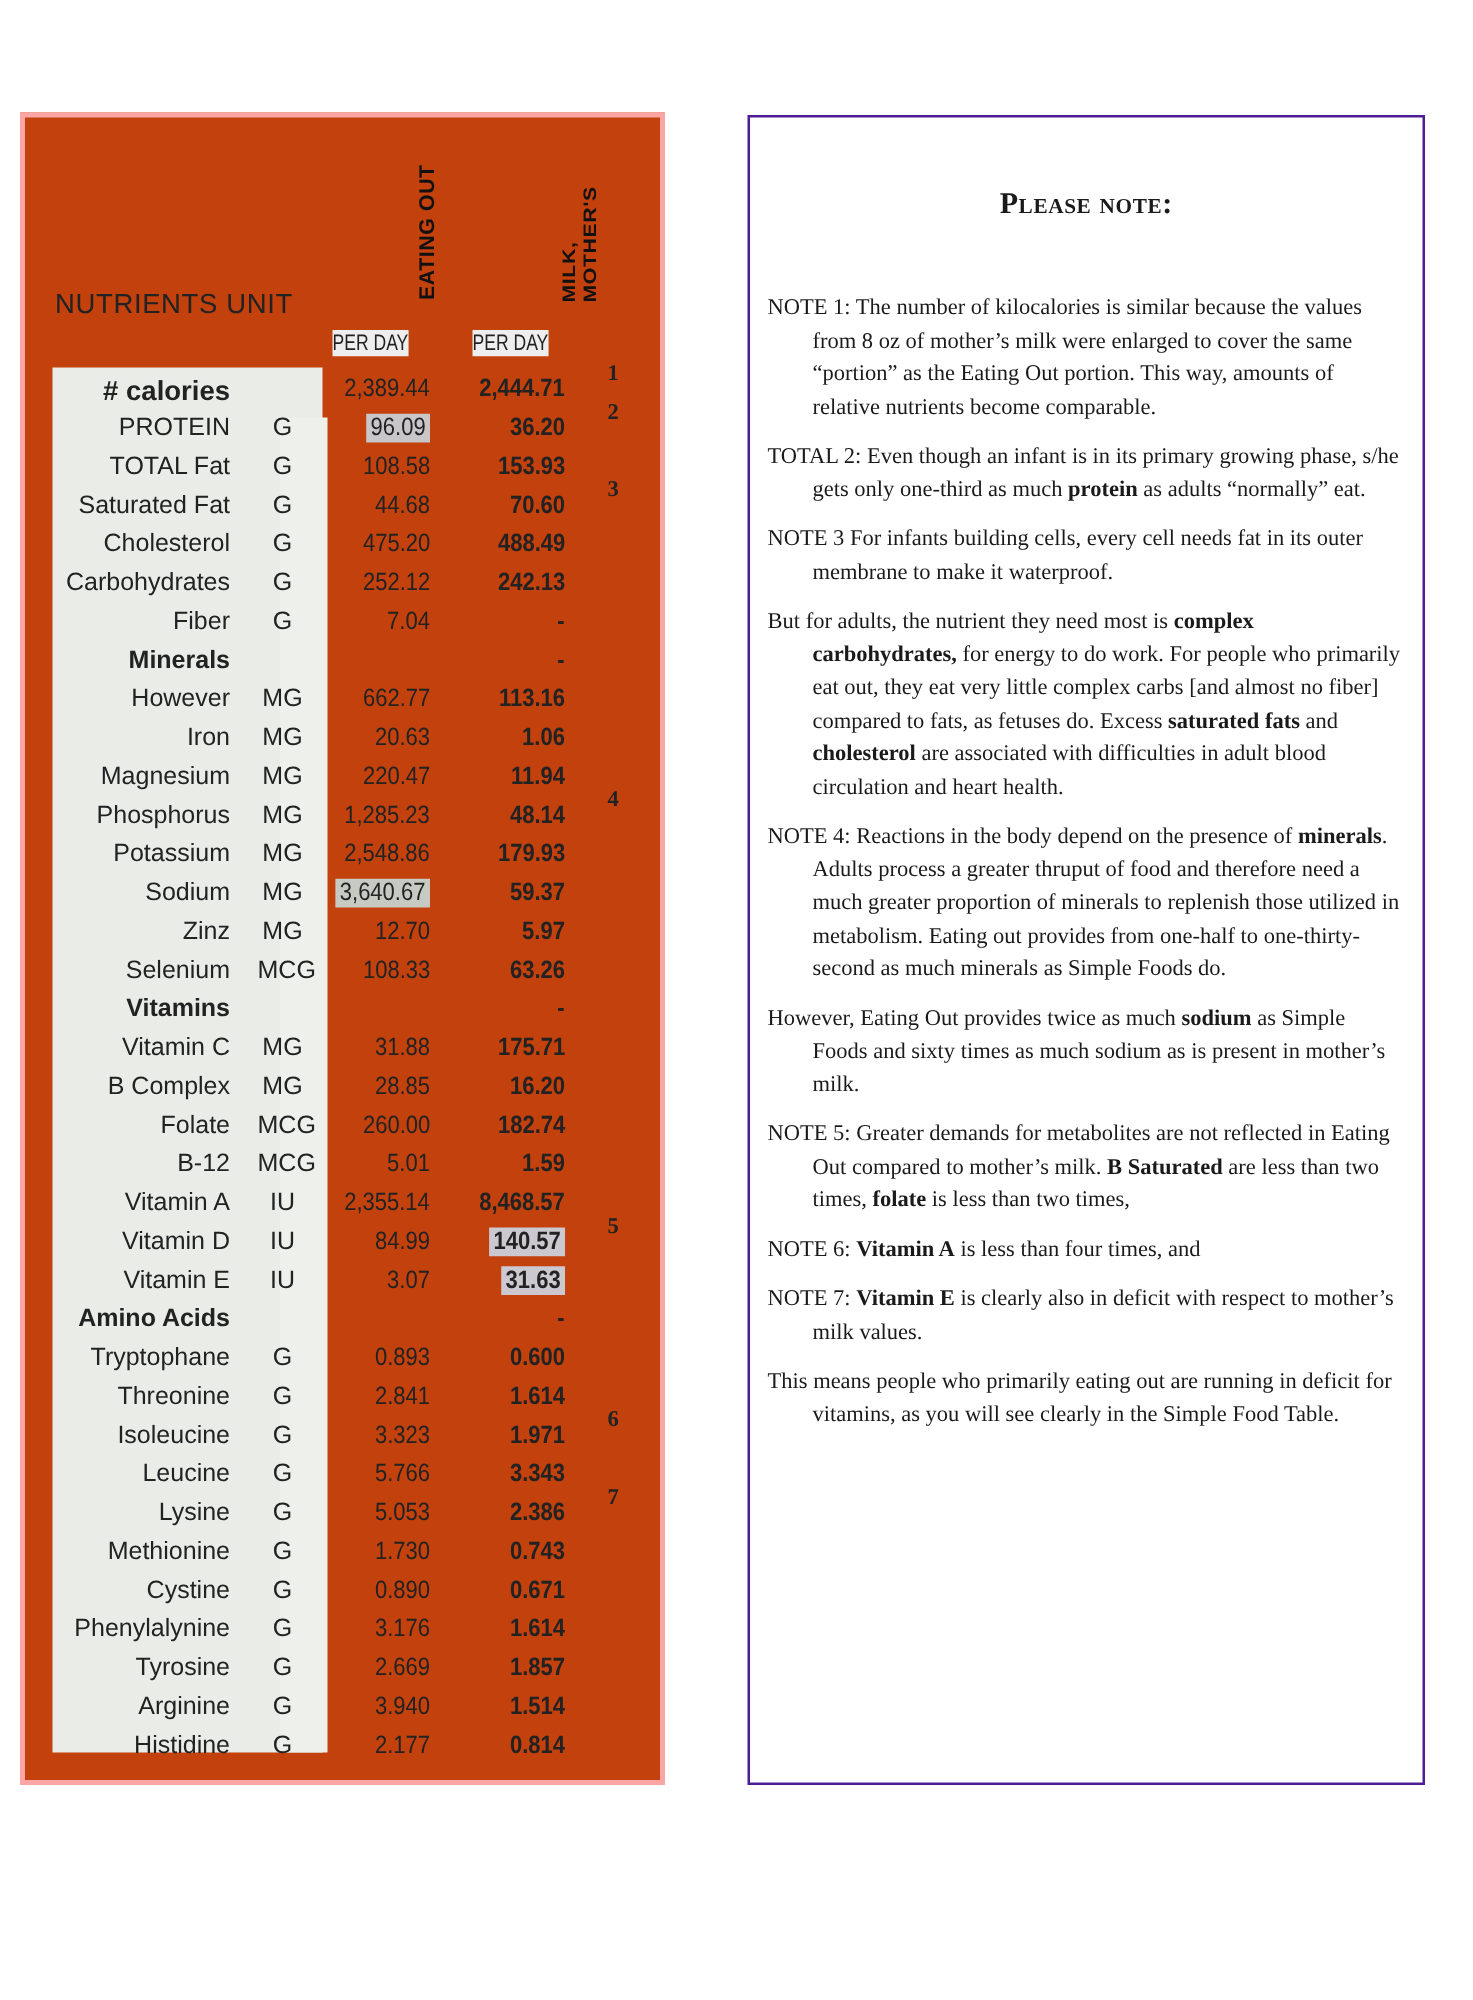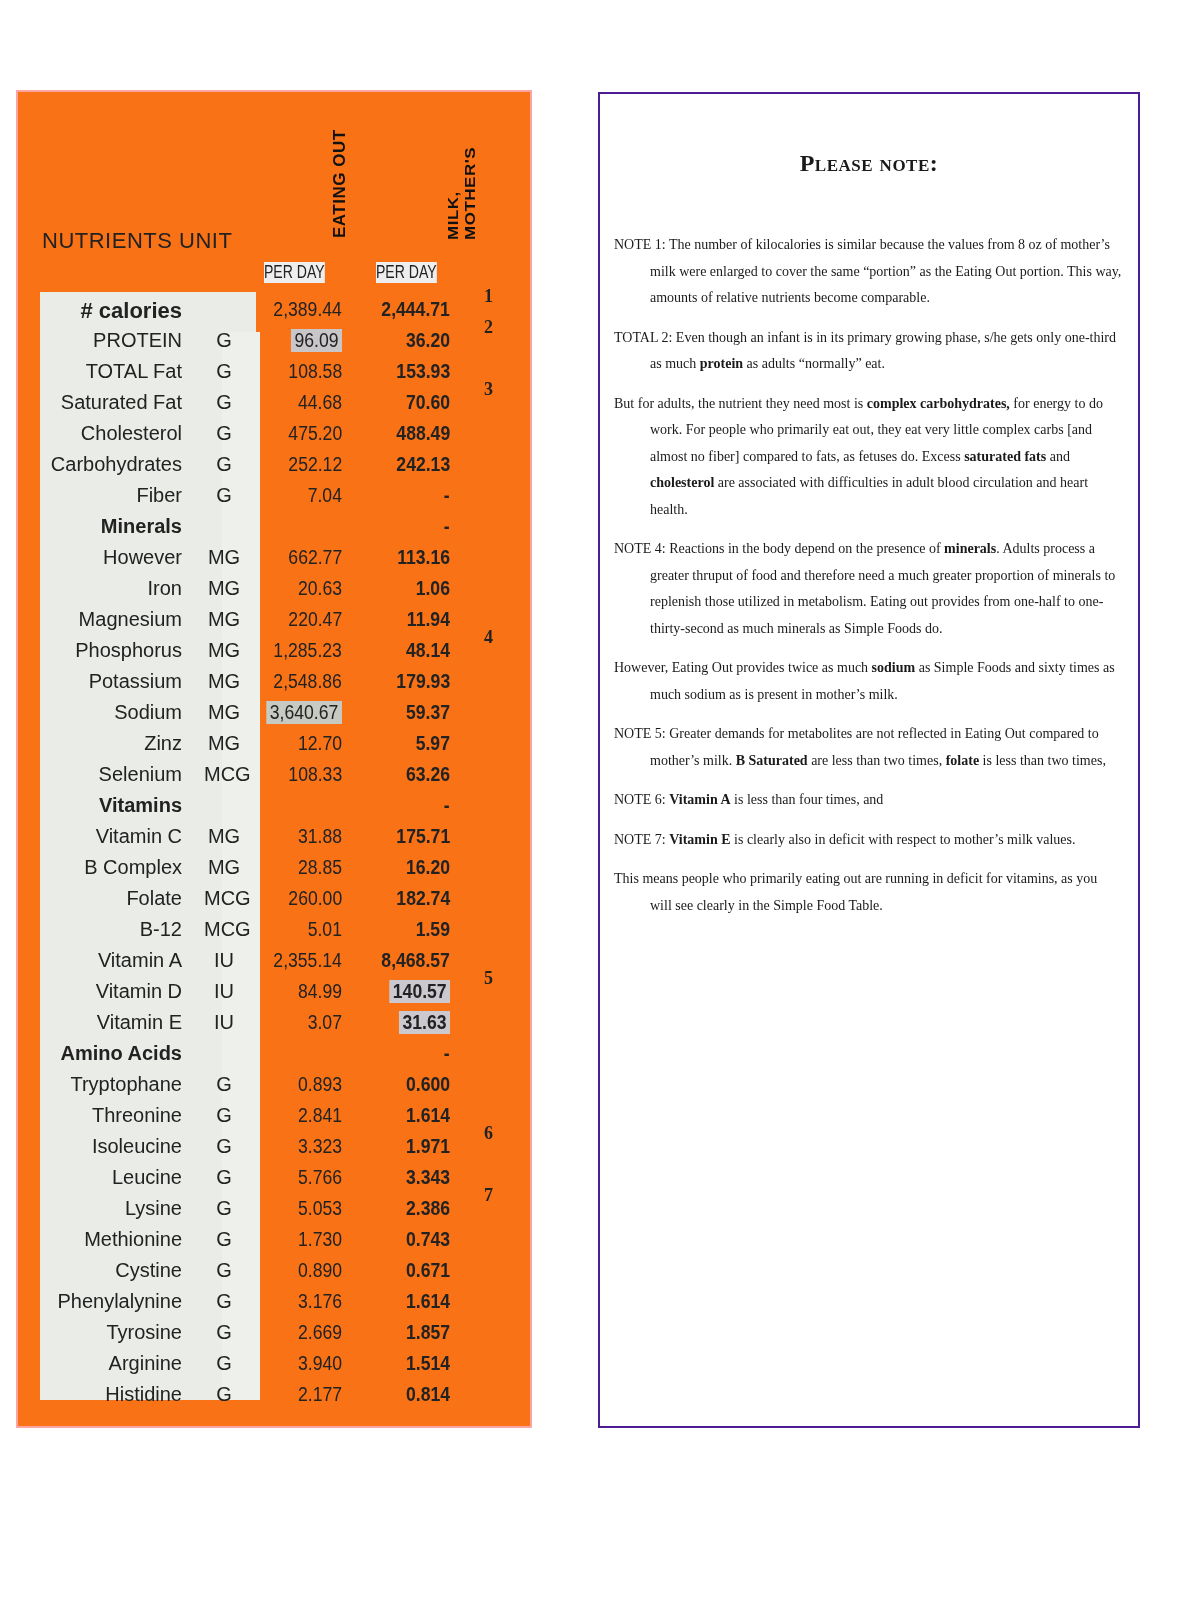--- a/index.html
+++ b/index.html
@@ -1,20 +1,20 @@
 <!DOCTYPE html>
 <html><head>
 <meta charset="utf-8">
 <style>
   html, body { margin: 0; padding: 0; background: #ffffff; }
   body { width: 1178px; height: 1600px; position: relative; overflow: hidden; }
 
   .panel-left {
     position: absolute; left: 16px; top: 90px; width: 516px; height: 1338px;
-    border: 2px solid #fca5a5; box-sizing: border-box; background: #f97316;
+    border: 4px solid #fca5a5; box-sizing: border-box; background: #c2410c;
   }
   .panel-right {
     position: absolute; left: 598px; top: 92px; width: 542px; height: 1336px;
     border: 2px solid #4c1d95; box-sizing: border-box; background: #fff;
   }
 
   
   .name-shade {
     position: absolute; left: 22px; top: 200px; width: 216px; height: 1108px;
     background: #e9ece7;
@@ -57,21 +57,21 @@
   .hl2 { background: #c7c9c3; padding: 0 4px; }
   .hl3 { background: #cbc8cf; padding: 0 4px; }
 
   .note-title {
     position: absolute; left: 0; width: 100%; top: 56px; text-align: center;
     font-family: "Liberation Serif", serif; font-weight: bold; font-size: 24px; color: #1a1a1a;
     font-variant: small-caps; letter-spacing: 0.5px;
   }
   .notes { position: absolute; left: 14px; top: 138px; width: 508px; }
   .note {
-    font-family: "Liberation Serif", serif; font-size: 14px; line-height: 26.5px; color: #1a1a1a;
+    font-family: "Liberation Serif", serif; font-size: 18px; line-height: 26.5px; color: #1a1a1a;
     padding-left: 36px; text-indent: -36px; margin-bottom: 13px;
   }
   .note b { font-weight: bold; }
 </style>
 </head>
 <body>
 
 <div class="panel-left">
   <div class="name-shade"></div>
   <div class="unit-shade"></div>
@@ -334,20 +334,21 @@
         <span class="fn"></span>
       </div>
     </div>
 </div>
 
 <div class="panel-right">
   <div class="note-title">Please note:</div>
   <div class="notes" id="notes">
       <div class="note"><span>NOTE 1: The number of kilocalories is similar because  the values from 8 oz of mother’s milk were enlarged to cover the same “portion” as the Eating Out portion. This way, amounts of relative nutrients become comparable.</span></div>
       <div class="note"><span>TOTAL 2: Even though an infant is in its primary growing phase, s/he gets only one-third as much </span><b>protein</b><span> as adults “normally” eat.</span></div>
+      <div class="note"><span>NOTE 3  For infants building cells, every cell needs fat in its outer membrane to make it waterproof.</span></div>
       <div class="note"><span>But for adults, the nutrient they need most is </span><b>complex carbohydrates,</b><span> for energy to do work. For people who primarily eat out, they eat very little complex carbs [and almost no fiber] compared to fats, as fetuses do.  Excess </span><b>saturated fats</b><span> and </span><b>cholesterol</b><span> are associated with difficulties in adult blood circulation and heart health.</span></div>
       <div class="note"><span>NOTE 4: Reactions in the body depend on the presence of </span><b>minerals</b><span>. Adults process a greater thruput of food and therefore need a much greater proportion of minerals to replenish those utilized in metabolism. Eating out provides from one-half to one-thirty-second as much minerals as Simple Foods do.</span></div>
       <div class="note"><span>However, Eating Out provides twice as much </span><b>sodium</b><span> as Simple Foods and sixty times as much sodium as is present in mother’s milk.</span></div>
       <div class="note"><span>NOTE 5:  Greater demands for metabolites are not reflected in Eating Out compared to mother’s milk. </span><b>B Saturated</b><span> are less than two times, </span><b>folate</b><span> is less than two times,</span></div>
       <div class="note"><span>NOTE 6:  </span><b>Vitamin A</b><span> is less than four times, and</span></div>
       <div class="note"><span>NOTE 7:  </span><b>Vitamin E</b><span> is clearly also in deficit with respect to mother’s milk values.</span></div>
       <div class="note"><span>This means people who primarily eating out are running in deficit for vitamins, as you will see clearly in the Simple Food Table.</span></div>
     </div>
 </div>
 

